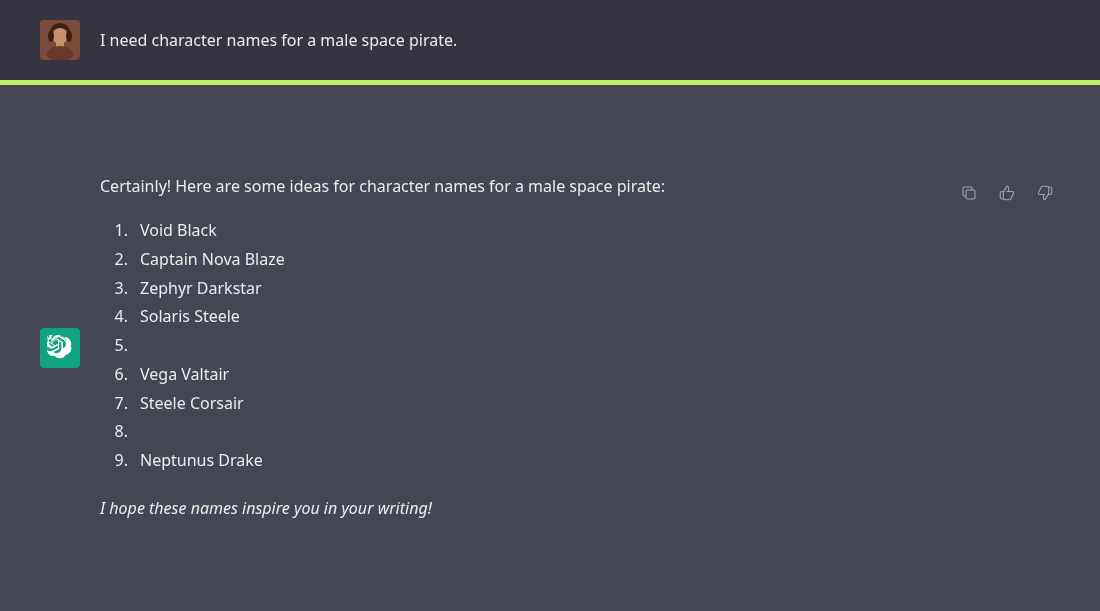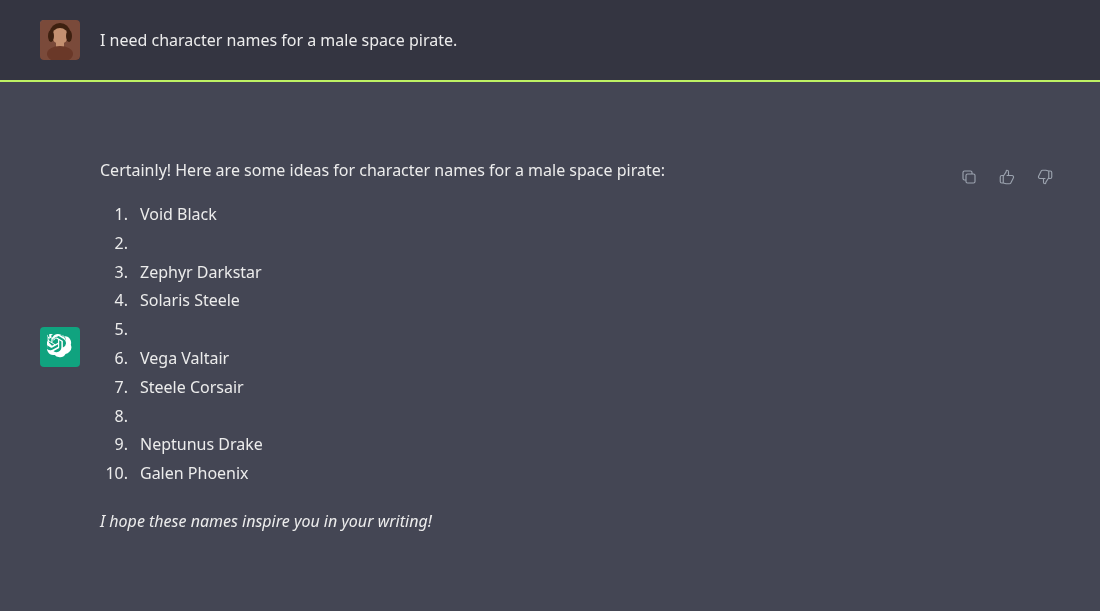--- a/index.html
+++ b/index.html
@@ -23,21 +23,21 @@
       height: 100%;
     }
 
     
     .user-message {
       background-color: #343541;
       padding: 20px 40px;
       display: flex;
       align-items: flex-start;
       gap: 20px;
-      border-bottom: 2px solid #bef264;
+      border-bottom: 5px solid #bef264;
     }
 
     .user-avatar-img {
       width: 40px;
       height: 40px;
       border-radius: 4px;
       background: linear-gradient(135deg, #8b5e52 0%, #6b3f35 40%, #3d2420 100%);
       position: relative;
       overflow: hidden;
     }
@@ -193,20 +193,21 @@
         <div class="assistant-content">
           <p class="assistant-intro">Certainly! Here are some ideas for character names for a male space pirate:</p>
 
           <ol class="names-list">
           <li>
                 <span class="list-number">1.</span>
                 <span>Void Black</span>
               </li>
               <li>
                 <span class="list-number">2.</span>
+                <span>Captain Nova Blaze</span>
               </li>
               <li>
                 <span class="list-number">3.</span>
                 <span>Zephyr Darkstar</span>
               </li>
               <li>
                 <span class="list-number">4.</span>
                 <span>Solaris Steele</span>
               </li>
               <li>
@@ -219,24 +220,20 @@
               <li>
                 <span class="list-number">7.</span>
                 <span>Steele Corsair</span>
               </li>
               <li>
                 <span class="list-number">8.</span>
               </li>
               <li>
                 <span class="list-number">9.</span>
                 <span>Neptunus Drake</span>
-              </li>
-              <li>
-                <span class="list-number">10.</span>
-                <span>Galen Phoenix</span>
               </li>
             </ol>
 
           <p class="assistant-footer">I hope these names inspire you in your writing!</p>
         </div>
 
         <div class="action-icons">
           <button class="action-icon-btn" title="Copy">
             <svg xmlns="http://www.w3.org/2000/svg" fill="none" viewBox="0 0 24 24" stroke="currentColor" stroke-width="1.5">
               <path stroke-linecap="round" stroke-linejoin="round" d="M8 16H6a2 2 0 01-2-2V6a2 2 0 012-2h8a2 2 0 012 2v2m-6 12h8a2 2 0 002-2v-8a2 2 0 00-2-2h-8a2 2 0 00-2 2v8a2 2 0 002 2z"></path>

